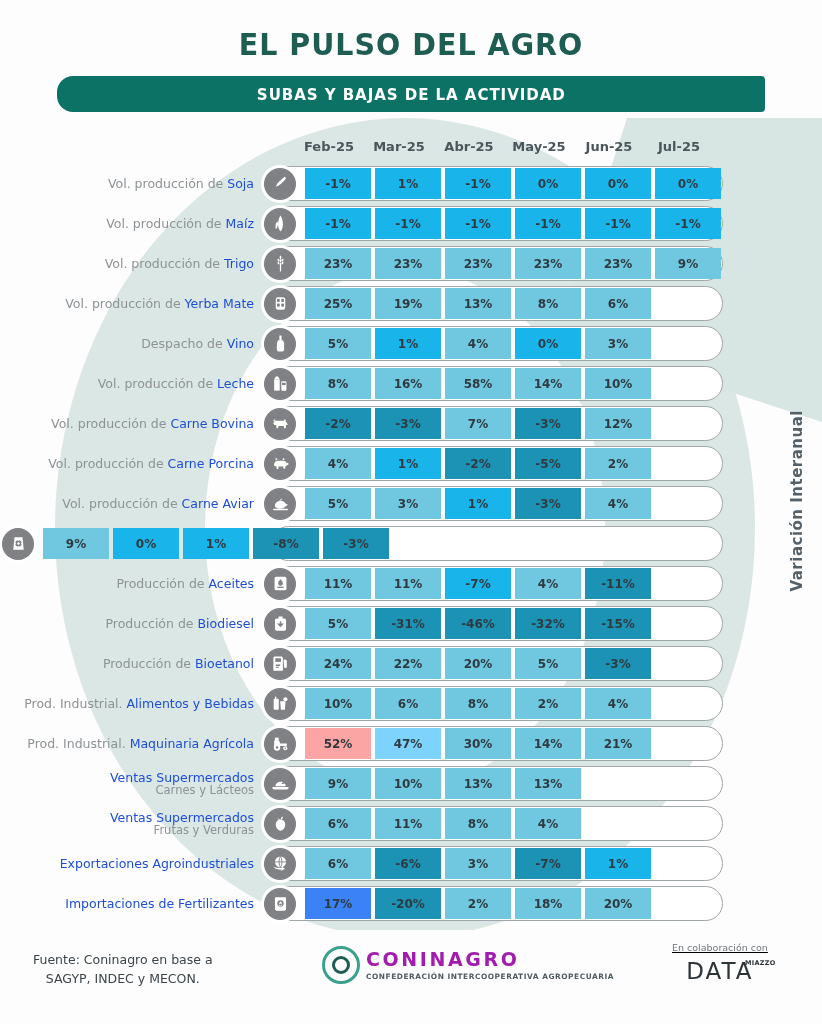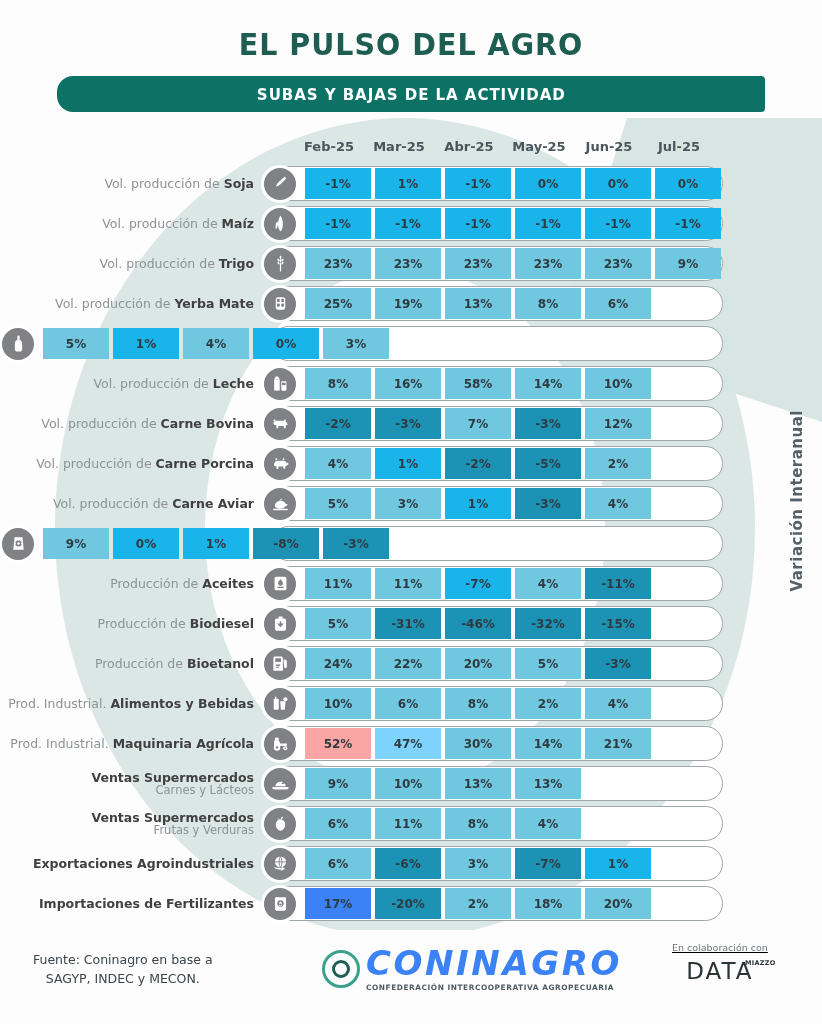--- a/index.html
+++ b/index.html
@@ -97,21 +97,21 @@
   .label {
     width: 262px;
     text-align: right;
     padding-right: 8px;
     font-size: 12.5px;
     color: #8d9296;
     line-height: 1.08;
     z-index: 3;
     font-family:"DejaVu Sans", sans-serif;
   }
-  .label b { color:#404040; font-weight:700; }
+  .label b { color:#1d4ed8; font-weight:400; }
   .label.strong { color:#4b5458; font-weight:800; }
   .label .sub { display:block; font-size:11.5px; font-weight:400; color:#8d9296; }
   .icon-wrap {
     position:relative; z-index:4;
     width: 32px; height: 32px; margin-left: 2px;
     border-radius: 50%;
     background: #808184;
     display:flex; align-items:center; justify-content:center;
     box-shadow: 0 0 0 3px #ffffff;
   }
@@ -159,22 +159,22 @@
     width:38px; height:38px; border-radius:50%;
     border:3px solid #3aa18c;
     display:flex; align-items:center; justify-content:center;
     margin-right:6px;
   }
   .brand-mark .inner {
     width:18px; height:18px; border-radius:50%;
     border:3px solid #1d5d52;
   }
   .brand-text .big {
-    font-size:34px; font-weight:900; letter-spacing:2.6px;
-    color:#3b82f6; font-family:"DejaVu Sans", sans-serif; line-height:1;font-style:italic;
+    font-size:19px; font-weight:900; letter-spacing:2.6px;
+    color:#a21caf; font-family:"DejaVu Sans", sans-serif; line-height:1;
   }
   .brand-text .small {
     font-size:7.4px; font-weight:700; letter-spacing:.55px;
     color:#4f5b63; margin-top:3px;
     font-family:"DejaVu Sans", sans-serif;
   }
   .collab { position:absolute; left:672px; top:14px; text-align:center;text-decoration:underline; }
   .collab .lead {
     font-size:9.5px; color:#6d767c; font-family:"DejaVu Sans", sans-serif;
   }
@@ -295,20 +295,21 @@
           <div class="cell" style="background: rgb(111, 200, 223);">25%</div>
           <div class="cell" style="background: rgb(111, 200, 223);">19%</div>
           <div class="cell" style="background: rgb(111, 200, 223);">13%</div>
           <div class="cell" style="background: rgb(111, 200, 223);">8%</div>
           <div class="cell" style="background: rgb(111, 200, 223);">6%</div>
           <div class="cell empty" style="background: transparent;"></div>
         </div>
       </div>
       <div class="row">
         <div class="pill"></div>
+        <div class="label"><span>Despacho de </span><b>Vino</b></div>
         <div class="icon-wrap">
           <svg viewBox="0 0 24 24">
             <rect x="10.6" y="2" width="2.8" height="6"></rect>
             <path d="M9 8h6c1 1.6 1.6 3 1.6 5v7c0 1.1-.9 2-2 2H9.4c-1.1 0-2-.9-2-2v-7c0-2 .6-3.4 1.6-5z"></path>
           </svg>
         </div>
         <div class="cells">
           <div class="cell" style="background: rgb(111, 200, 223);">5%</div>
           <div class="cell" style="background: rgb(25, 180, 234);">1%</div>
           <div class="cell" style="background: rgb(111, 200, 223);">4%</div>

